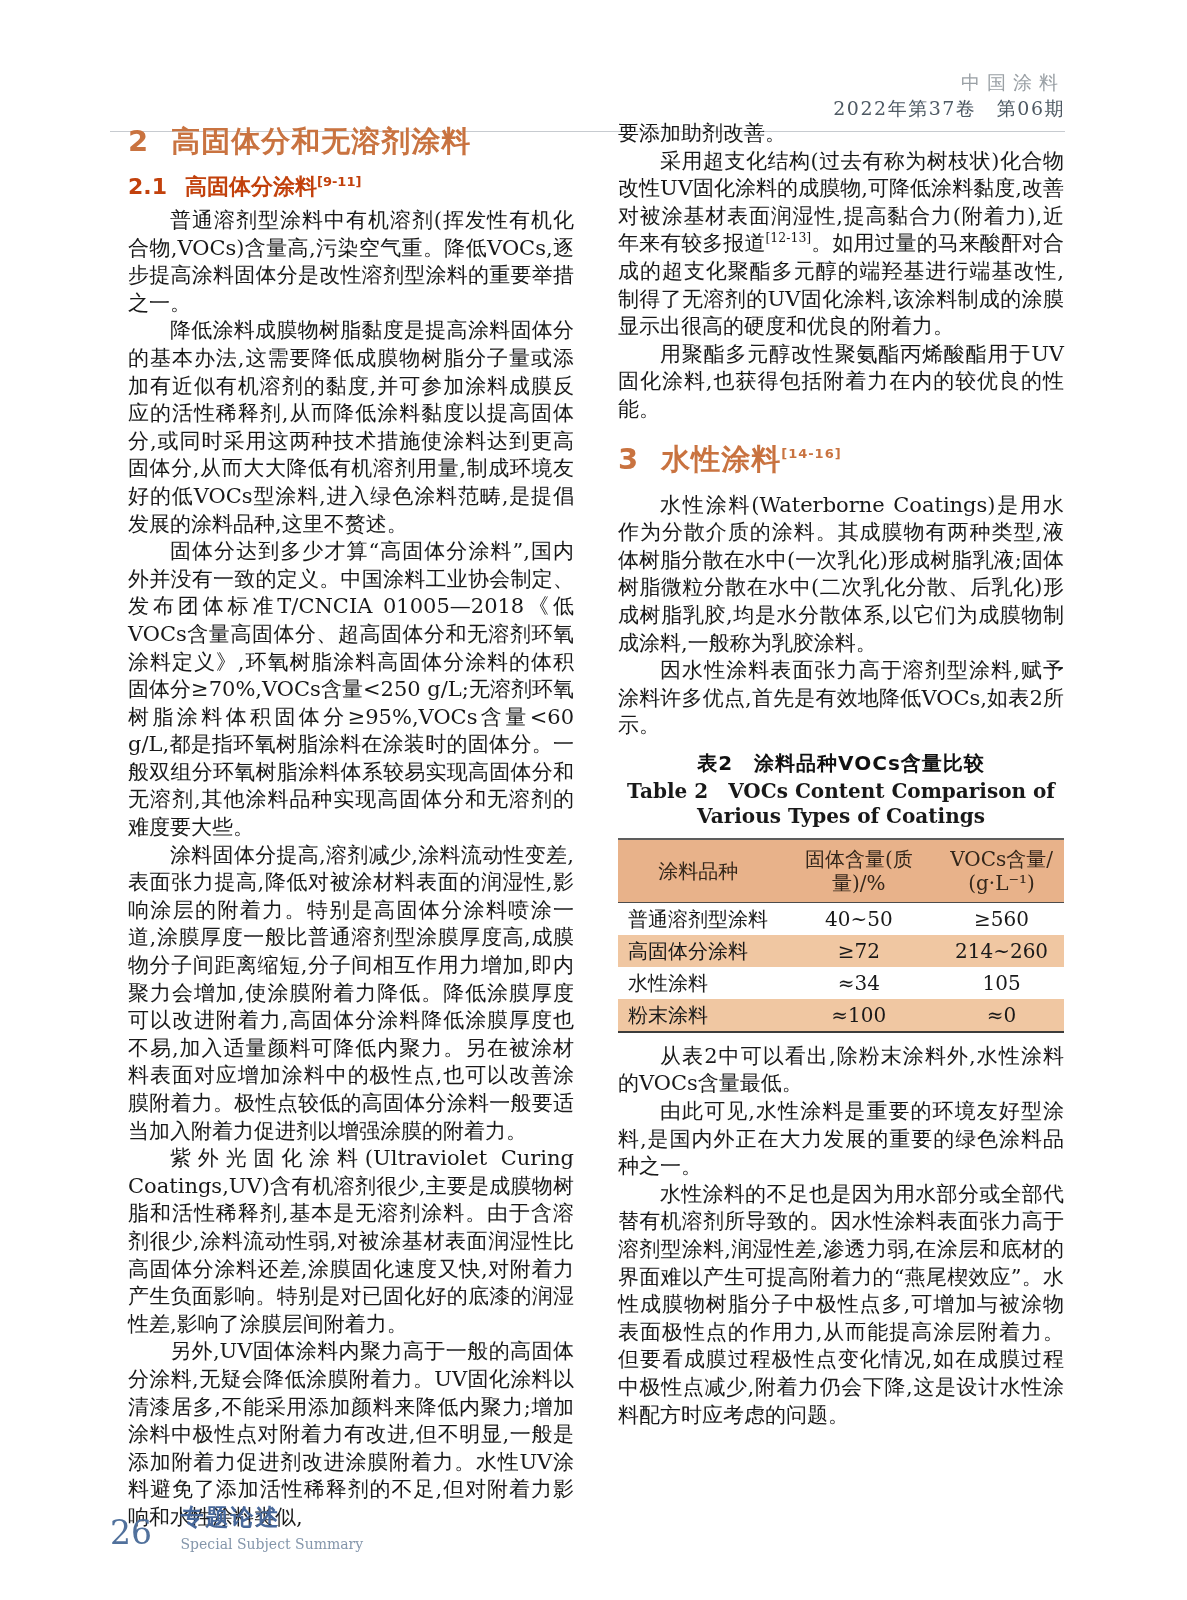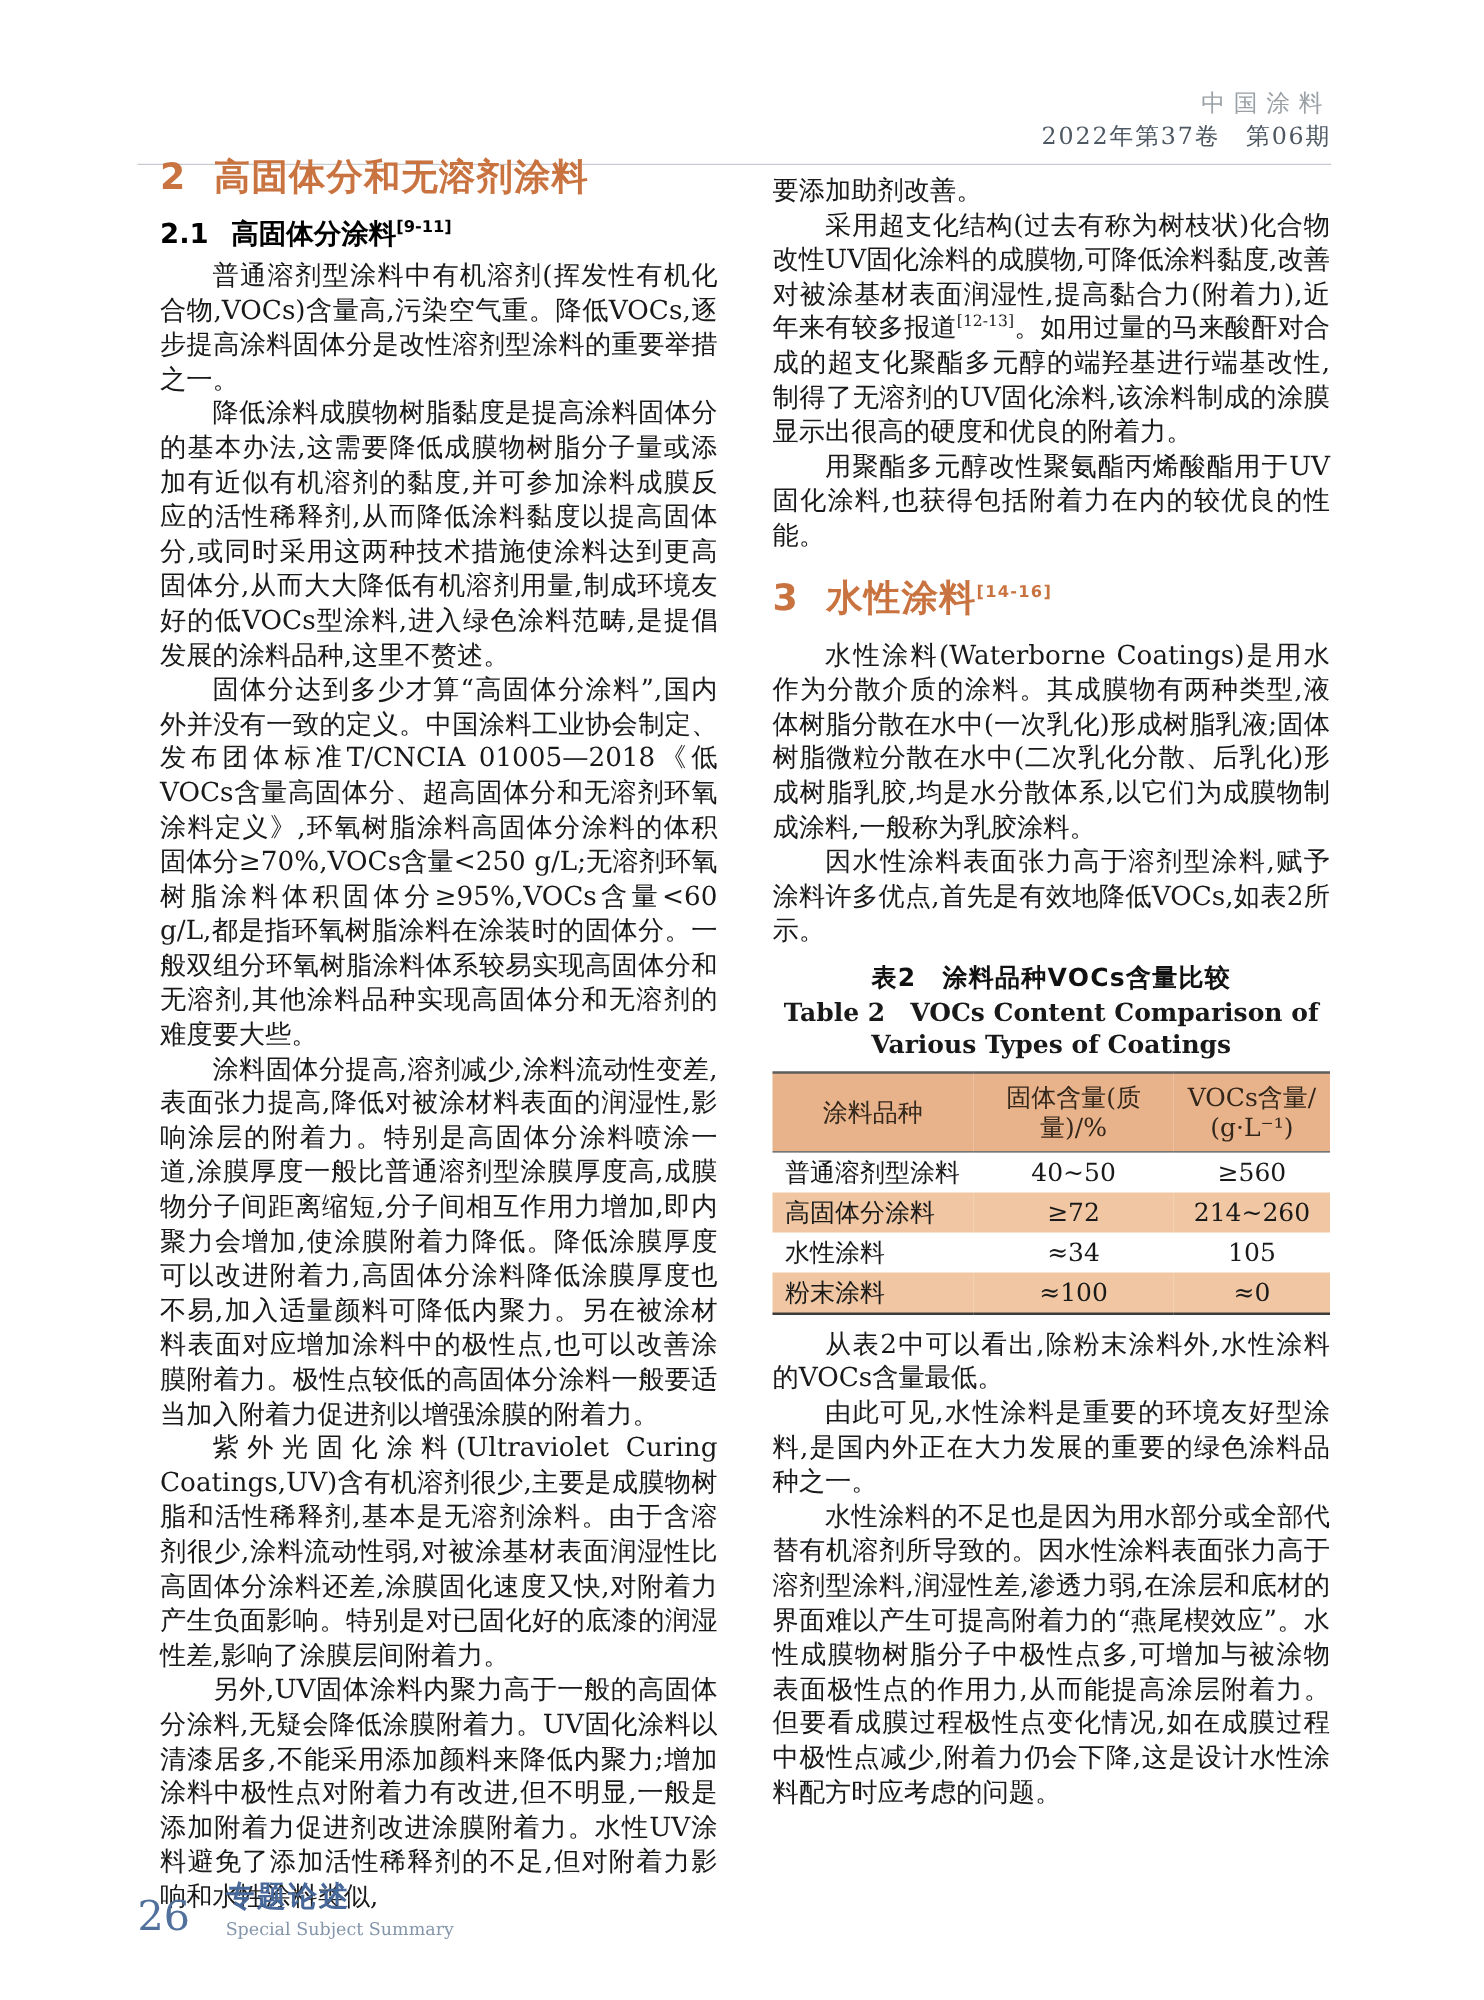--- a/index.html
+++ b/index.html
@@ -11,29 +11,29 @@
                justify-content:space-between;align-items:flex-end;padding-bottom:9px;
                border-bottom:1.5px solid #c7cbd0;flex-direction:column;}
   .journal-name{font-size:19px;letter-spacing:7px;color:#9aa0a5;}
   .issue-info{font-size:19px;color:#4d5862;letter-spacing:1.5px;}
 
   
   .content{position:absolute;top:120px;left:128px;width:936px;display:flex;gap:44px;}
   .col{width:455px;}
 
   p.body{font-size:21px;line-height:27.6px;text-align:justify;text-indent:2em;margin:0;}
-  p.no-indent{text-indent:0;margin-top:19px;}
+  p.no-indent{text-indent:0;}
   sup.ref{font-size:12.5px;line-height:0;}
 
   h1.sec{font-family:"DejaVu Sans","Liberation Sans",sans-serif;font-weight:bold;
          color:#c97340;font-size:29px;margin:2px 0 10px 0;letter-spacing:1px;}
   h1.sec .h-num{margin-right:22px;}
   h1.sec3{margin-top:16px;margin-bottom:12px;}
   h2.sec{font-family:"DejaVu Sans","Liberation Sans",sans-serif;font-weight:bold;
-         color:#000000;font-size:22px;margin:7px 0 5px 0;}
+         color:#c2410c;font-size:22px;margin:7px 0 5px 0;}
   h2.sec .h-num{margin-right:18px;}
   h1.sec sup,h2.sec sup{font-size:13px;line-height:0;}
 
   
   .tbl-caption-zh{font-family:"DejaVu Sans","Liberation Sans",sans-serif;font-weight:bold;
                   font-size:20px;text-align:center;margin:10px 0 2px 0;letter-spacing:1px;color:#111;}
   .tbl-caption-en{font-weight:bold;font-size:20px;line-height:25px;text-align:center;
                   margin:0 auto 9px auto;max-width:448px;}
   table.vocs{width:100%;border-collapse:collapse;font-size:20px;margin-bottom:10px;
              border-top:2.5px solid #5d5d5d;border-bottom:2.5px solid #3c3c3c;}

